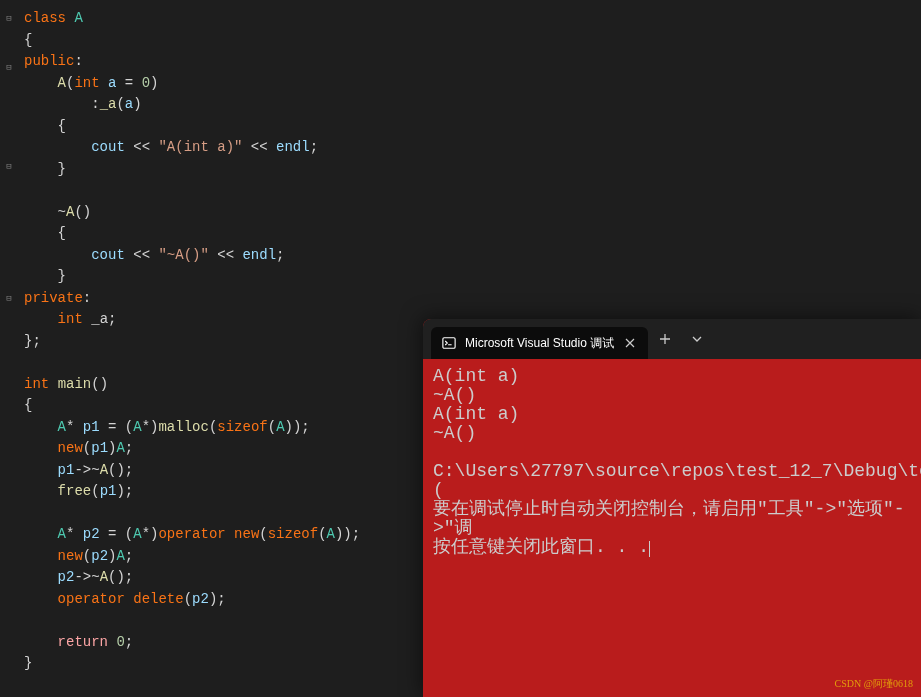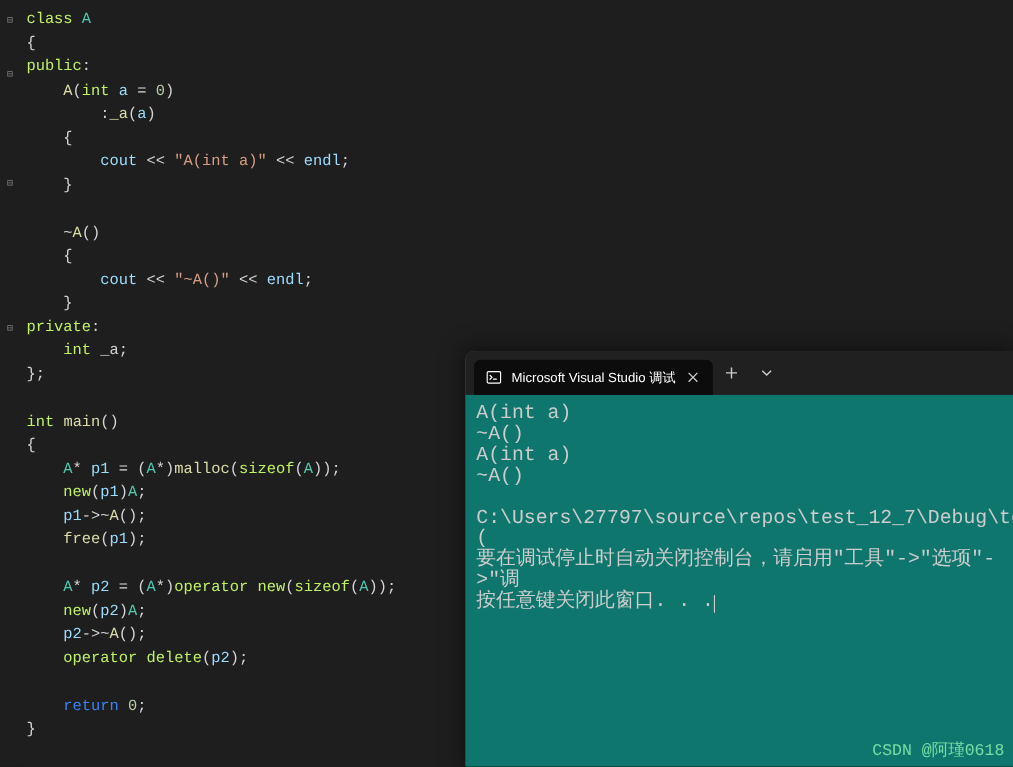--- a/index.html
+++ b/index.html
@@ -34,37 +34,37 @@
   text-align: center;
   cursor: pointer;
 }
 .code {
   padding: 8px 0 0 4px;
   line-height: 21.5px;
   color: #d4d4d4;
   white-space: pre;
 }
 .code .line { display: block; border-left: 2px solid transparent; padding-left: 0; }
-.kw   { color: #bef264; }
+.kw   { color: #f97316; }
 .type { color: #4ec9b0; }
 .fn   { color: #dcdcaa; }
 .num  { color: #b5cea8; }
 .str  { color: #d69d85; }
 .param{ color: #9cdcfe; }
 .op   { color: #d4d4d4; }
 .punc { color: #d4d4d4; }
-.macro{ color: #3b82f6; text-align: center; }
+.macro{ color: #fca5a5; text-align: center; }
 
 .terminal {
   position: absolute;
   left: 423px;
   top: 319px;
   width: 498px;
   height: 378px;
-  background: #0f766e;
+  background: #b91c1c;
   border-radius: 8px 0 0 0;
   box-shadow: -2px -2px 20px rgba(0,0,0,0.5);
   display: flex;
   flex-direction: column;
   overflow: hidden;
 }
 .titlebar {
   height: 40px;
   background: #202020;
   display: flex;
@@ -109,23 +109,23 @@
   color: #cccccc;
   font-family: Consolas, "Courier New", monospace;
   font-size: 18px;
   line-height: 19px;
   white-space: pre-wrap;
 }
 .watermark {
   position: absolute;
   right: 8px;
   bottom: 6px;
-  color: #86efac;
-  font-family: Liberation Mono, monospace;
-  font-size: 15px;
+  color: #eab308;
+  font-family: Liberation Serif, serif;
+  font-size: 10px;
   opacity: 0.85;
 }
 .cursor {
   display: inline-block;
   width: 1px; height: 16px;
   background: #cccccc;
   vertical-align: text-bottom;
 }
 </style>
 </head>

